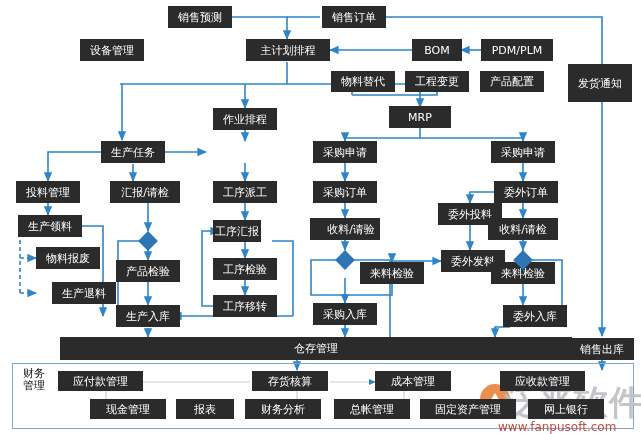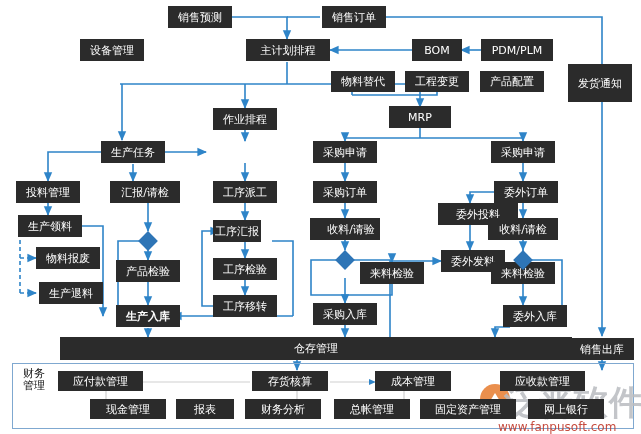--- a/index.html
+++ b/index.html
@@ -249,41 +249,41 @@
   <div class="node" style="left:313px;top:181px;width:64px;height:22px;">采购订单</div>
 
   <div class="node" style="left:494px;top:181px;width:64px;height:22px;">委外订单</div>
 
   <div class="node" style="left:18px;top:215px;width:64px;height:22px;">生产领料</div>
 
   <div class="node" style="left:213px;top:220px;width:48px;height:22px;">工序汇报</div>
 
   <div class="node" style="left:310px;top:218px;width:70px;height:22px;padding-left:12px;">收料/请验</div>
 
-  <div class="node" style="left:438px;top:203px;width:80px;height:22px;">委外投料</div>
+  <div class="node" style="left:438px;top:203px;width:64px;height:22px;">委外投料</div>
 
   <div class="node" style="left:488px;top:218px;width:70px;height:22px;">收料/请检</div>
 
   <div class="node" style="left:36px;top:247px;width:64px;height:22px;">物料报废</div>
 
   <div class="node" style="left:213px;top:258px;width:64px;height:22px;">工序检验</div>
 
   <div class="node" style="left:116px;top:260px;width:64px;height:22px;">产品检验</div>
 
   <div class="node" style="left:360px;top:262px;width:64px;height:22px;">来料检验</div>
 
   <div class="node" style="left:441px;top:250px;width:64px;height:22px;">委外发料</div>
 
   <div class="node" style="left:491px;top:262px;width:64px;height:22px;">来料检验</div>
 
-  <div class="node" style="left:39px;top:282px;width:64px;height:22px;">生产退料</div>
+  <div class="node" style="left:52px;top:282px;width:64px;height:22px;">生产退料</div>
 
   <div class="node" style="left:213px;top:295px;width:64px;height:22px;">工序移转</div>
 
-  <div class="node" style="left:116px;top:305px;width:64px;height:22px;font-weight:bold;">生产入库</div>
+  <div class="node" style="left:116px;top:305px;width:64px;height:22px;">生产入库</div>
 
   <div class="node" style="left:313px;top:303px;width:64px;height:22px;">采购入库</div>
 
   <div class="node" style="left:503px;top:305px;width:64px;height:22px;">委外入库</div>
 
   <div class="node bar" style="left:60px;top:337px;width:512px;height:23px;">仓存管理</div>
 
   <div class="node" style="left:570px;top:338px;width:64px;height:22px;">销售出库</div>
 
   <div class="diamond" style="left:141px;top:234px;width:14px;height:14px;"></div>

